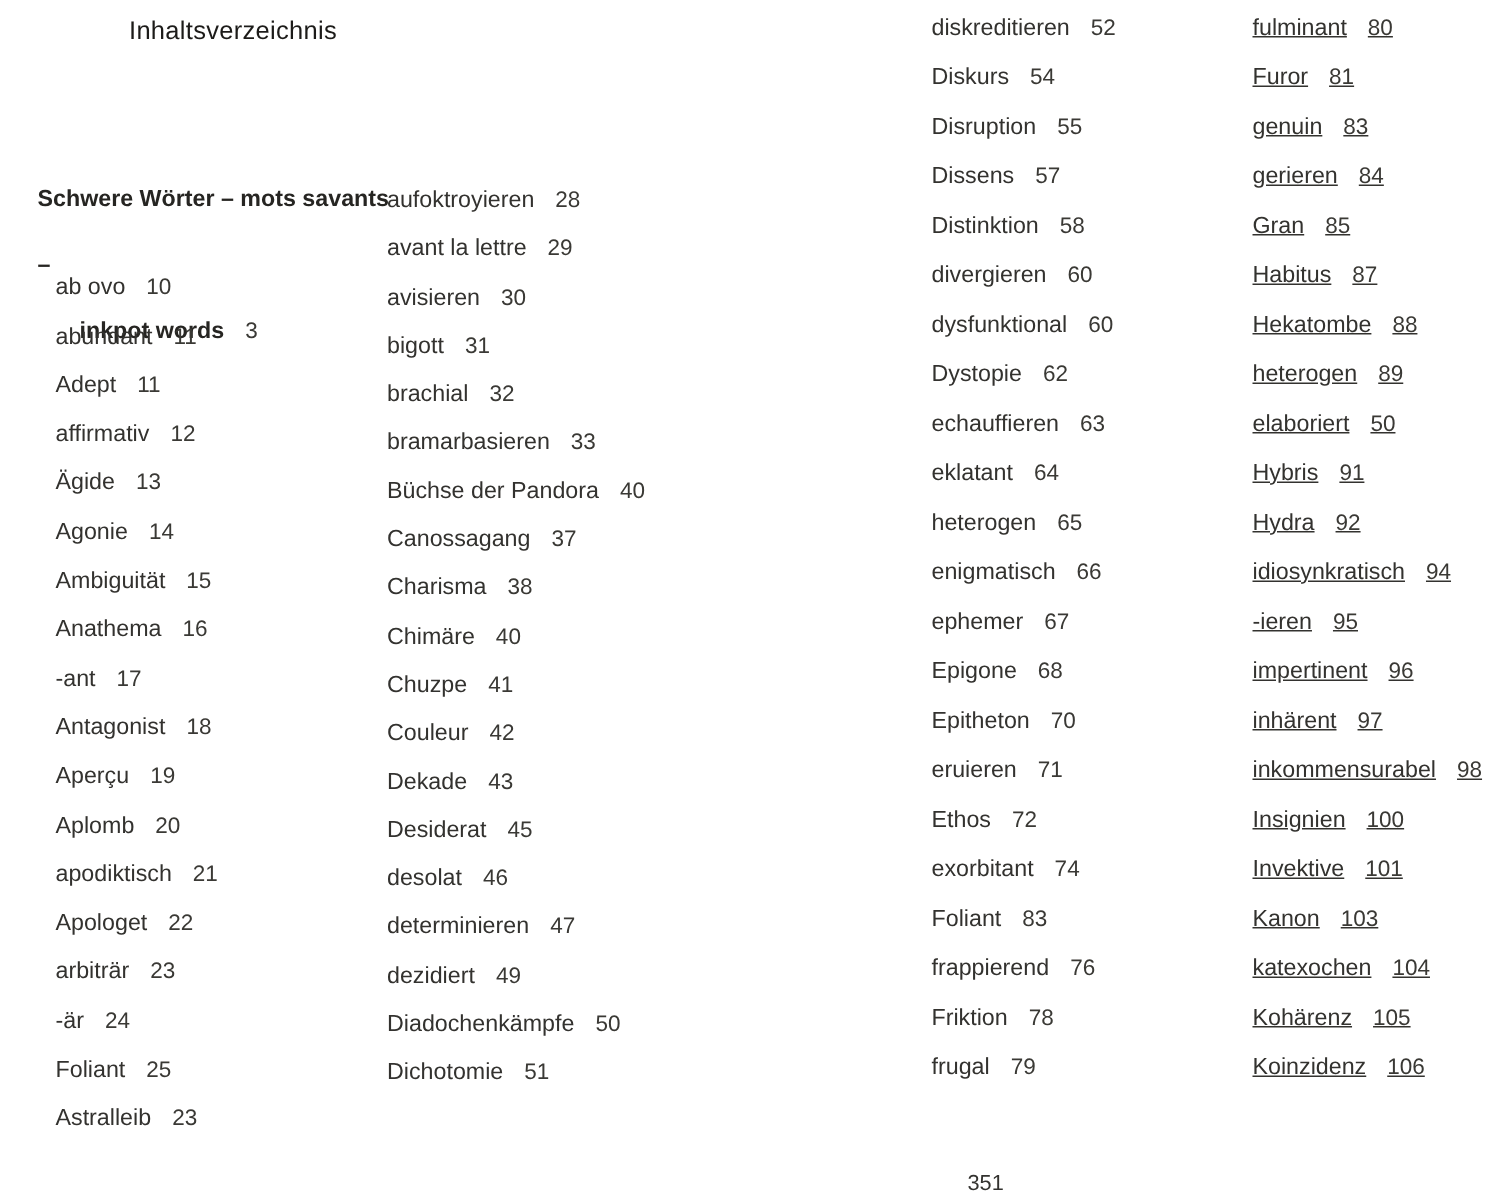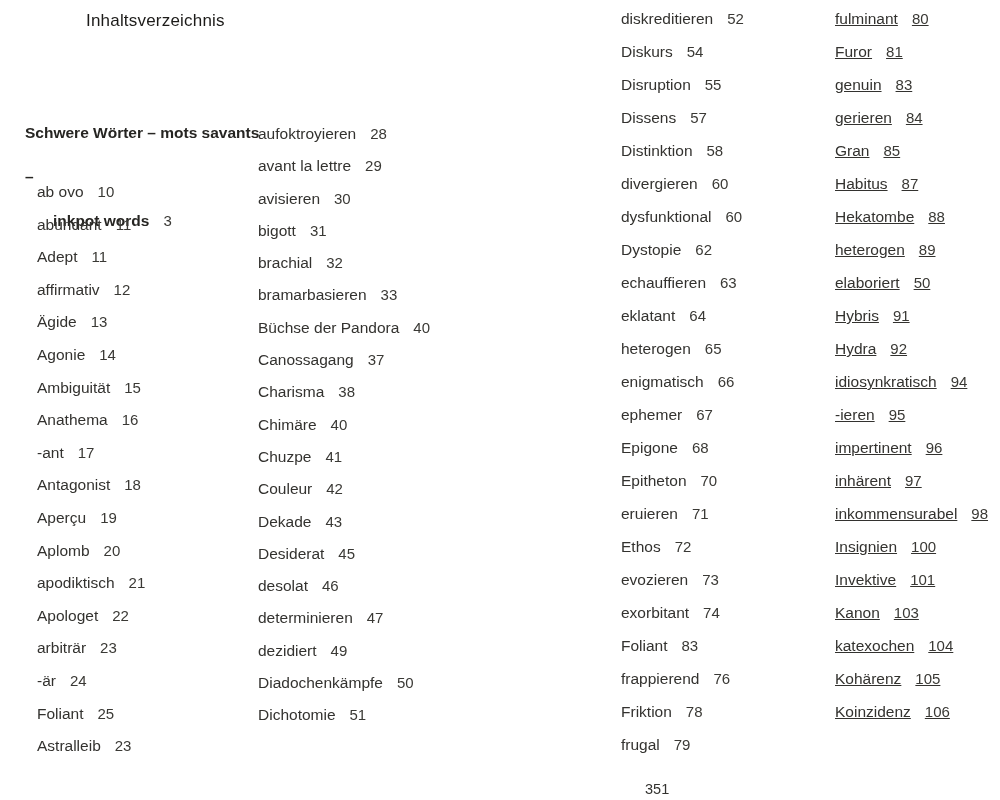--- a/index.html
+++ b/index.html
@@ -137,21 +137,20 @@
       <div class="entry"><span class="term">Dystopie</span><span class="pagenum">62</span></div>
       <div class="entry"><span class="term">echauffieren</span><span class="pagenum">63</span></div>
       <div class="entry"><span class="term">eklatant</span><span class="pagenum">64</span></div>
       <div class="entry"><span class="term">heterogen</span><span class="pagenum">65</span></div>
       <div class="entry"><span class="term">enigmatisch</span><span class="pagenum">66</span></div>
       <div class="entry"><span class="term">ephemer</span><span class="pagenum">67</span></div>
       <div class="entry"><span class="term">Epigone</span><span class="pagenum">68</span></div>
       <div class="entry"><span class="term">Epitheton</span><span class="pagenum">70</span></div>
       <div class="entry"><span class="term">eruieren</span><span class="pagenum">71</span></div>
       <div class="entry"><span class="term">Ethos</span><span class="pagenum">72</span></div>
-      <div class="entry"><span class="term">evozieren</span><span class="pagenum">73</span></div>
       <div class="entry"><span class="term">exorbitant</span><span class="pagenum">74</span></div>
       <div class="entry"><span class="term">Foliant</span><span class="pagenum">83</span></div>
       <div class="entry"><span class="term">frappierend</span><span class="pagenum">76</span></div>
       <div class="entry"><span class="term">Friktion</span><span class="pagenum">78</span></div>
       <div class="entry"><span class="term">frugal</span><span class="pagenum">79</span></div>
     </div>
   <div id="col4" class="toc-col">
       <div class="entry"><span class="term">fulminant</span><span class="pagenum">80</span></div>
       <div class="entry"><span class="term">Furor</span><span class="pagenum">81</span></div>
       <div class="entry"><span class="term">genuin</span><span class="pagenum">83</span></div>

